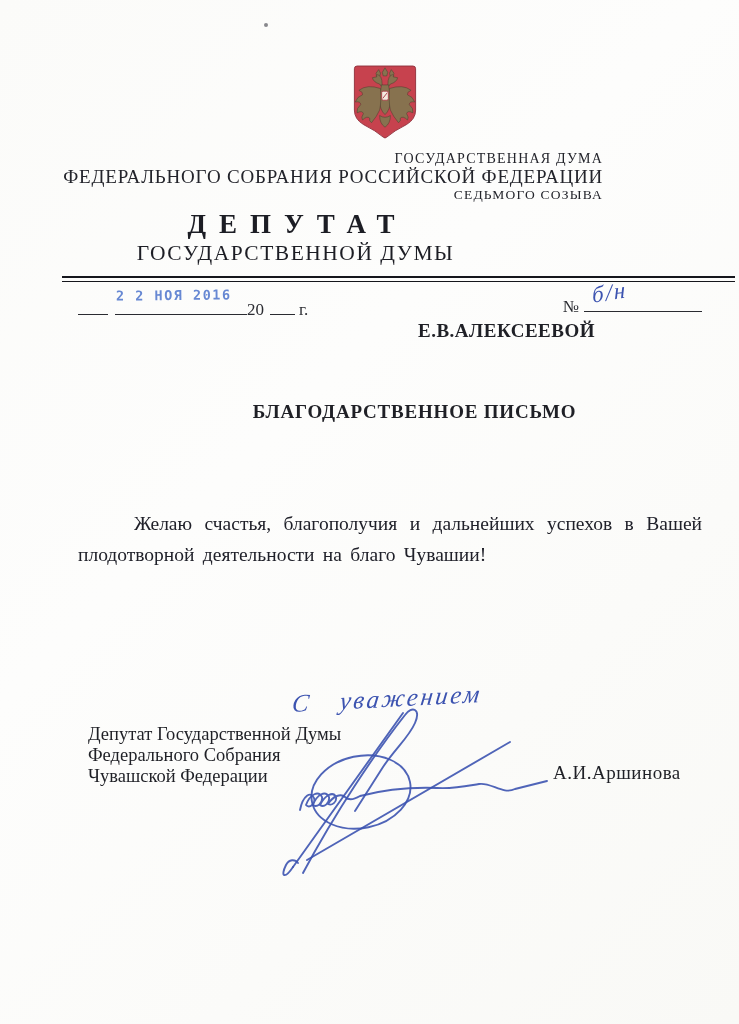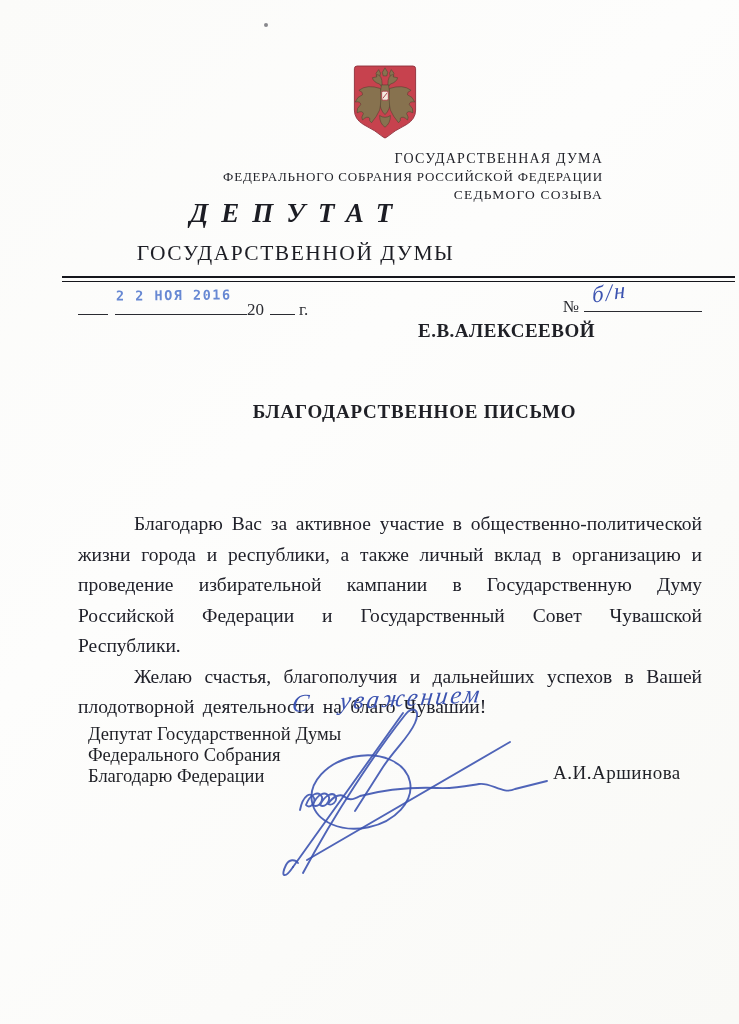--- a/index.html
+++ b/index.html
@@ -23,23 +23,23 @@
 
   
   .emblem { left: 349px; top: 60px; width: 72px; height: 84px; }
   .emblem svg { width: 100%; height: 100%; display: block; }
   .shield-shape { fill: var(--shield, #c7424e); stroke: #8d2f3a; stroke-width: 1; }
   .eagle { fill: var(--eagle, #87724f); stroke: #4e4230; stroke-width: .6; }
 
   
   .org-block { left: 0; top: 150px; width: 603px; text-align: right; line-height: 18px; color: #23242b; }
   .org-line1 { font-size: 14px; letter-spacing: 1.2px; }
-  .org-line2 { font-size: 13px; letter-spacing: .8px; padding-left: 12px; }
+  .org-line2 { font-size: 19px; letter-spacing: .8px; padding-left: 12px; }
   .org-line3 { font-size: 13.5px; letter-spacing: 1.2px; }
-  .deputy-title { left: 0; top: 198px; width: 595px; text-align: center; font-size: 27px; font-weight: bold; letter-spacing: 13px; color: #1c1d24; font-style: italic; }
+  .deputy-title { left: 0; top: 209px; width: 595px; text-align: center; font-size: 27px; font-weight: bold; letter-spacing: 13px; color: #1c1d24; }
   .deputy-sub { left: 0; top: 241px; width: 591px; text-align: center; font-size: 21.5px; letter-spacing: 1.5px; color: #1c1d24; }
 
   .double-rule { left: 62px; top: 276px; width: 673px; height: 2.5px; border-top: 2.6px solid #15161c; border-bottom: 1.3px solid #15161c; }
 
   
   .date-row { left: 78px; top: 300px; font-size: 17px; color: #2a2b31; white-space: nowrap; }
   .blank { display: inline-block; border-bottom: 1.6px solid #2a2b31; height: 14px; vertical-align: baseline; }
   .b1 { width: 30px; margin-right: 7px; }
   .b2 { width: 132px; }
   .b3 { width: 25px; margin: 0 4px 0 6px; }
@@ -127,30 +127,29 @@
   <div class="abs num-row"><span>№</span><span class="blank b4"></span></div>
   <div class="abs num-value">б/н</div>
 
   <div class="abs addressee">
     <div class="bold">Е.В.АЛЕКСЕЕВОЙ</div>
   </div>
 
   <div class="abs center-zone letter-title">БЛАГОДАРСТВЕННОЕ ПИСЬМО</div>
 
   <div class="abs body-text">
-    <p>Благодарю Вас за активное участие в общественно-политической жизни города и республики, а также личный вклад в организацию и проведение избирательной кампании в Государственную Думу Российской Федерации и Государственный Совет Чувашской Республики.</p>
     <p>Желаю счастья, благополучия и дальнейших успехов в Вашей плодотворной деятельности на благо Чувашии!</p>
   </div>
 
   <div class="abs closing-script">С уважением</div>
 
   <div class="abs sig-position">
     <div>Депутат Государственной Думы</div>
     <div>Федерального Собрания</div>
-    <div>Благодарю Федерации</div>
+    <div>Чувашской Федерации</div>
   </div>
   <div class="abs sig-name">А.И.Аршинова</div>
 
   <div class="abs signature-svg">
     <svg viewBox="0 0 300 200" xmlns="http://www.w3.org/2000/svg">
       <path d="M28 184 L138 30"></path>
       <path d="M38 190 C70 130 110 70 140 32 C147 22 156 26 150 40 C144 54 130 66 118 84 L90 128"></path>
       <path d="M42 177 L245 59"></path>
       <ellipse cx="96" cy="109" rx="50" ry="36" transform="rotate(-12 96 109)"></ellipse>
       <path d="M35 127 C38 112 46 108 49 115 C51 121 44 126 41 122 C45 111 54 107 57 114 C58 120 52 125 48 122 C52 111 61 107 64 114 C65 120 59 125 55 122 C60 112 68 108 71 114 C72 119 67 123 63 121 C68 113 76 110 80 114 C84 118 90 116 95 113 C118 107 145 104 172 105 C190 106 202 103 214 101 C226 99 238 112 250 106 L282 98"></path>

